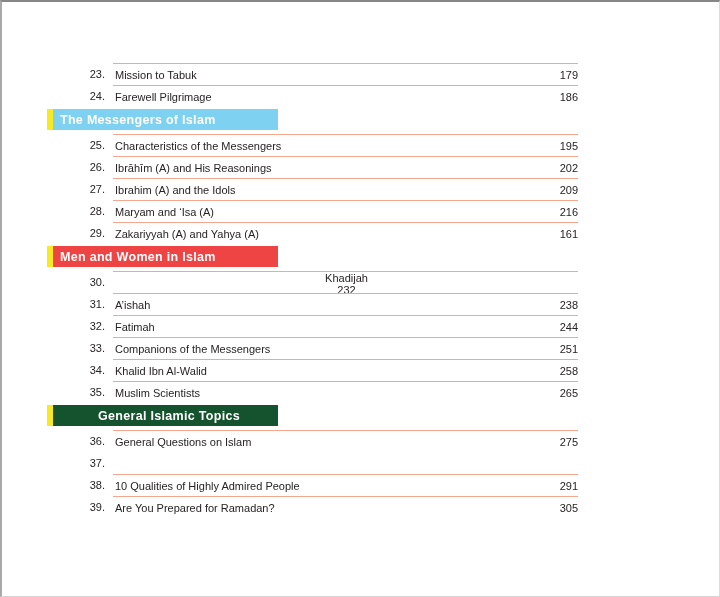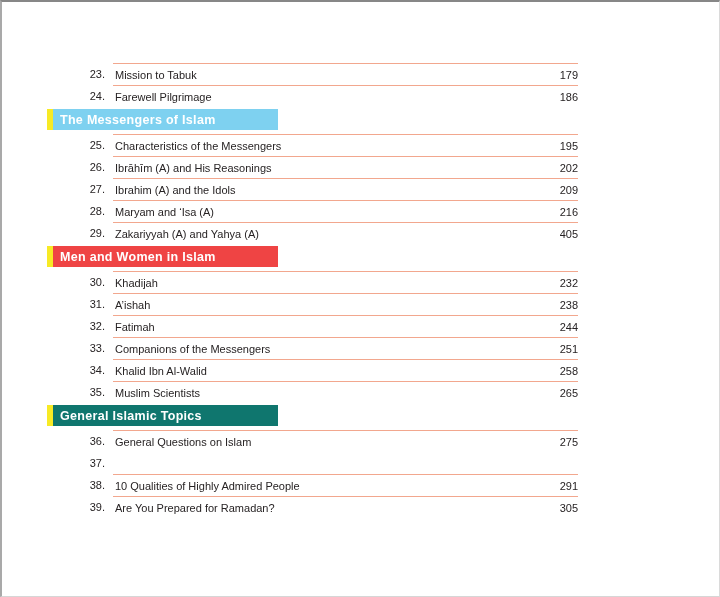--- a/index.html
+++ b/index.html
@@ -123,34 +123,34 @@
     <span class="entry-body" style="border-top-color: rgb(242, 167, 142);">
       <span class="title">Maryam and ‘Isa (A)</span>
       <span class="pageno">216</span>
     </span>
   </div>
 
   <div class="toc-row">
     <span class="num">29.</span>
     <span class="entry-body" style="border-top-color: rgb(242, 167, 142);">
       <span class="title">Zakariyyah (A) and Yahya (A)</span>
-      <span class="pageno">405</span>
+      <span class="pageno">161</span>
     </span>
   </div>
 
   <div class="section-header">
     <span class="ybar" style="background: rgb(247, 234, 37);"></span>
     <span class="band" style="background: #ef4444;">
       <span>Men and Women in Islam</span>
     </span>
   </div>
 
   <div class="toc-row">
     <span class="num">30.</span>
-    <span class="entry-body" style="border-top-color: rgb(242, 167, 142);">
+    <span class="entry-body" style="border-top-color: rgb(242, 167, 142); flex-direction: column;">
       <span class="title">Khadijah</span>
       <span class="pageno">232</span>
     </span>
   </div>
 
   <div class="toc-row">
     <span class="num">31.</span>
     <span class="entry-body" style="border-top-color: rgb(242, 167, 142);">
       <span class="title">A’ishah</span>
       <span class="pageno">238</span>
@@ -184,21 +184,21 @@
   <div class="toc-row">
     <span class="num">35.</span>
     <span class="entry-body" style="border-top-color: rgb(242, 167, 142);">
       <span class="title">Muslim Scientists</span>
       <span class="pageno">265</span>
     </span>
   </div>
 
   <div class="section-header">
     <span class="ybar" style="background: rgb(247, 234, 37);"></span>
-    <span class="band" style="background: #0f766e;">
+    <span class="band" style="background: #14532d; justify-content: center;">
       <span>General Islamic Topics</span>
     </span>
   </div>
 
   <div class="toc-row">
     <span class="num">36.</span>
     <span class="entry-body" style="border-top-color: rgb(242, 167, 142);">
       <span class="title">General Questions on Islam</span>
       <span class="pageno">275</span>
     </span>

